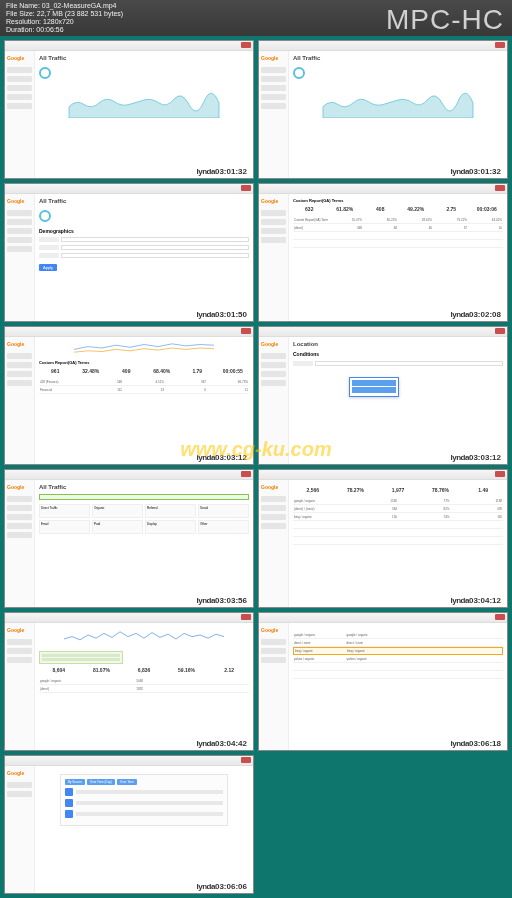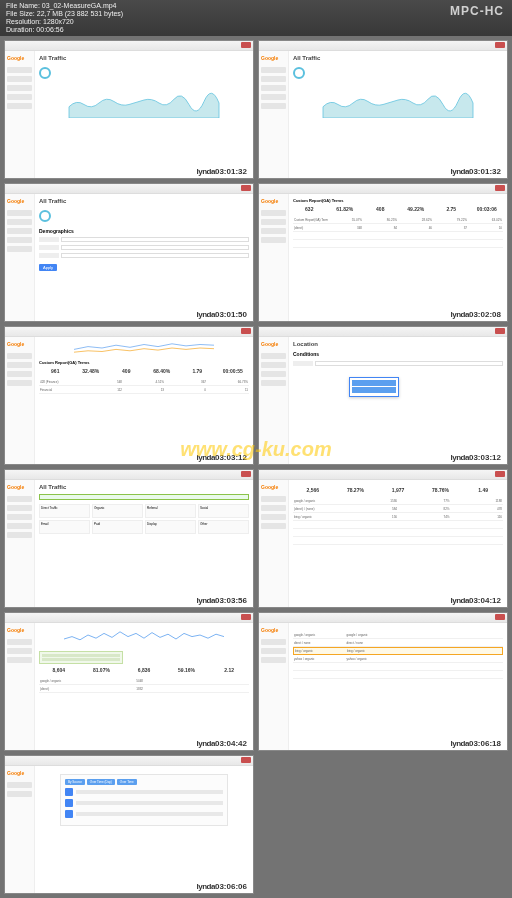--- a/index.html
+++ b/index.html
@@ -22,33 +22,33 @@
 }
 .file-info {
   font-size: 7px;
   line-height: 8px;
   color: #eee;
 }
 .app-title {
   position: absolute;
   right: 8px;
   top: 4px;
-  font-size: 12px;
-  font-weight: bold;
+  font-size: 28px;
+  font-weight: normal;
   color: #d0d0d0;
   letter-spacing: 1px;
 }
 .grid {
   display: grid;
   grid-template-columns: 1fr 1fr;
   grid-template-rows: repeat(6, 1fr);
   gap: 4px;
   padding: 4px;
   height: calc(100% - 36px);
-  background: #737373;
+  background: #0f766e;
 }
 .thumb {
   background: #fff;
   border: 1px solid #888;
   position: relative;
   overflow: hidden;
   font-size: 5px;
 }
 .thumb-browser-bar {
   height: 10px;

